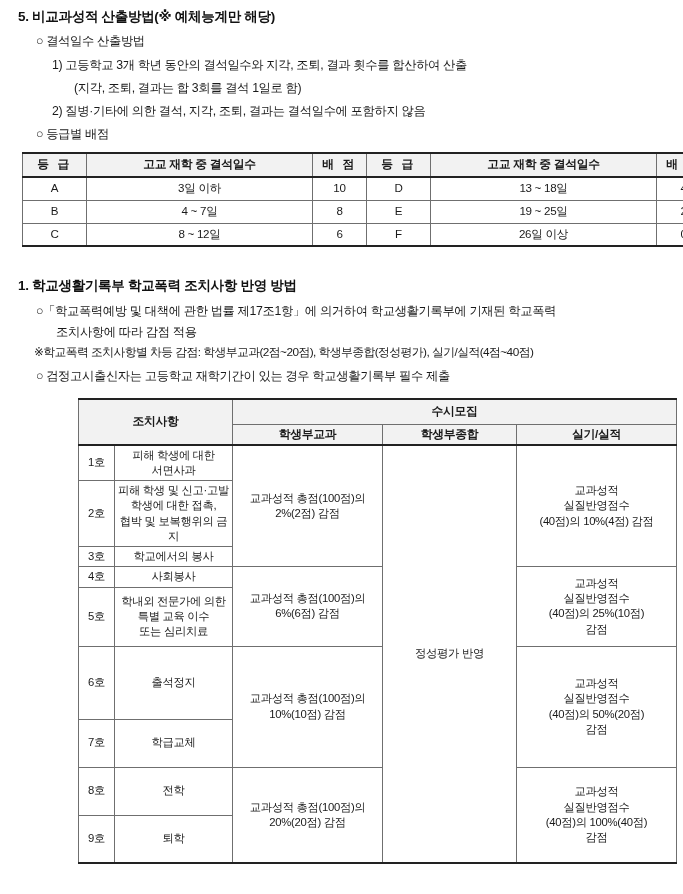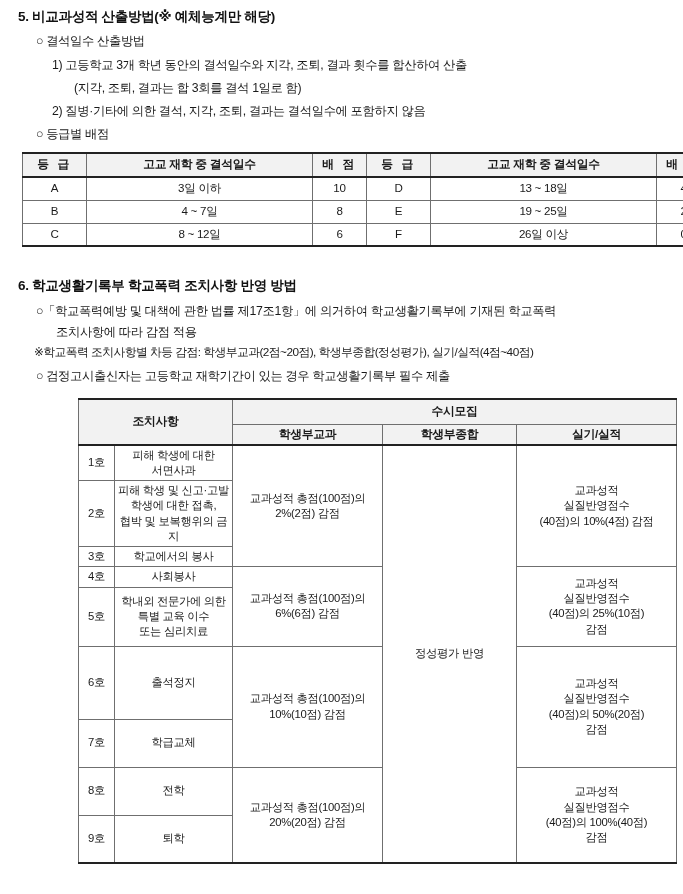--- a/index.html
+++ b/index.html
@@ -163,21 +163,21 @@
         <td>C</td>
         <td>8  ~  12일</td>
         <td>6</td>
         <td>F</td>
         <td>26일 이상</td>
         <td>0</td>
       </tr>
     </tbody>
   </table>
 
-  <div class="section-title sec6-title">6. 학교생활기록부 학교폭력 조치사항 반영 방법</div>
+  <div class="section-title sec6-title">1. 학교생활기록부 학교폭력 조치사항 반영 방법</div>
 
   <div class="line l6-1">○「학교폭력예방 및 대책에 관한 법률 제17조1항」에 의거하여 학교생활기록부에 기재된 학교폭력</div>
   <div class="line l6-2">조치사항에 따라 감점 적용</div>
   <div class="line l6-3">※학교폭력 조치사항별 차등 감점: 학생부교과(2점~20점), 학생부종합(정성평가), 실기/실적(4점~40점)</div>
   <div class="line l6-4">○ 검정고시출신자는 고등학교 재학기간이 있는 경우 학교생활기록부 필수 제출</div>
 
   <table class="measure-table">
     <colgroup>
       <col style="width:36px">
         <col style="width:118px">

